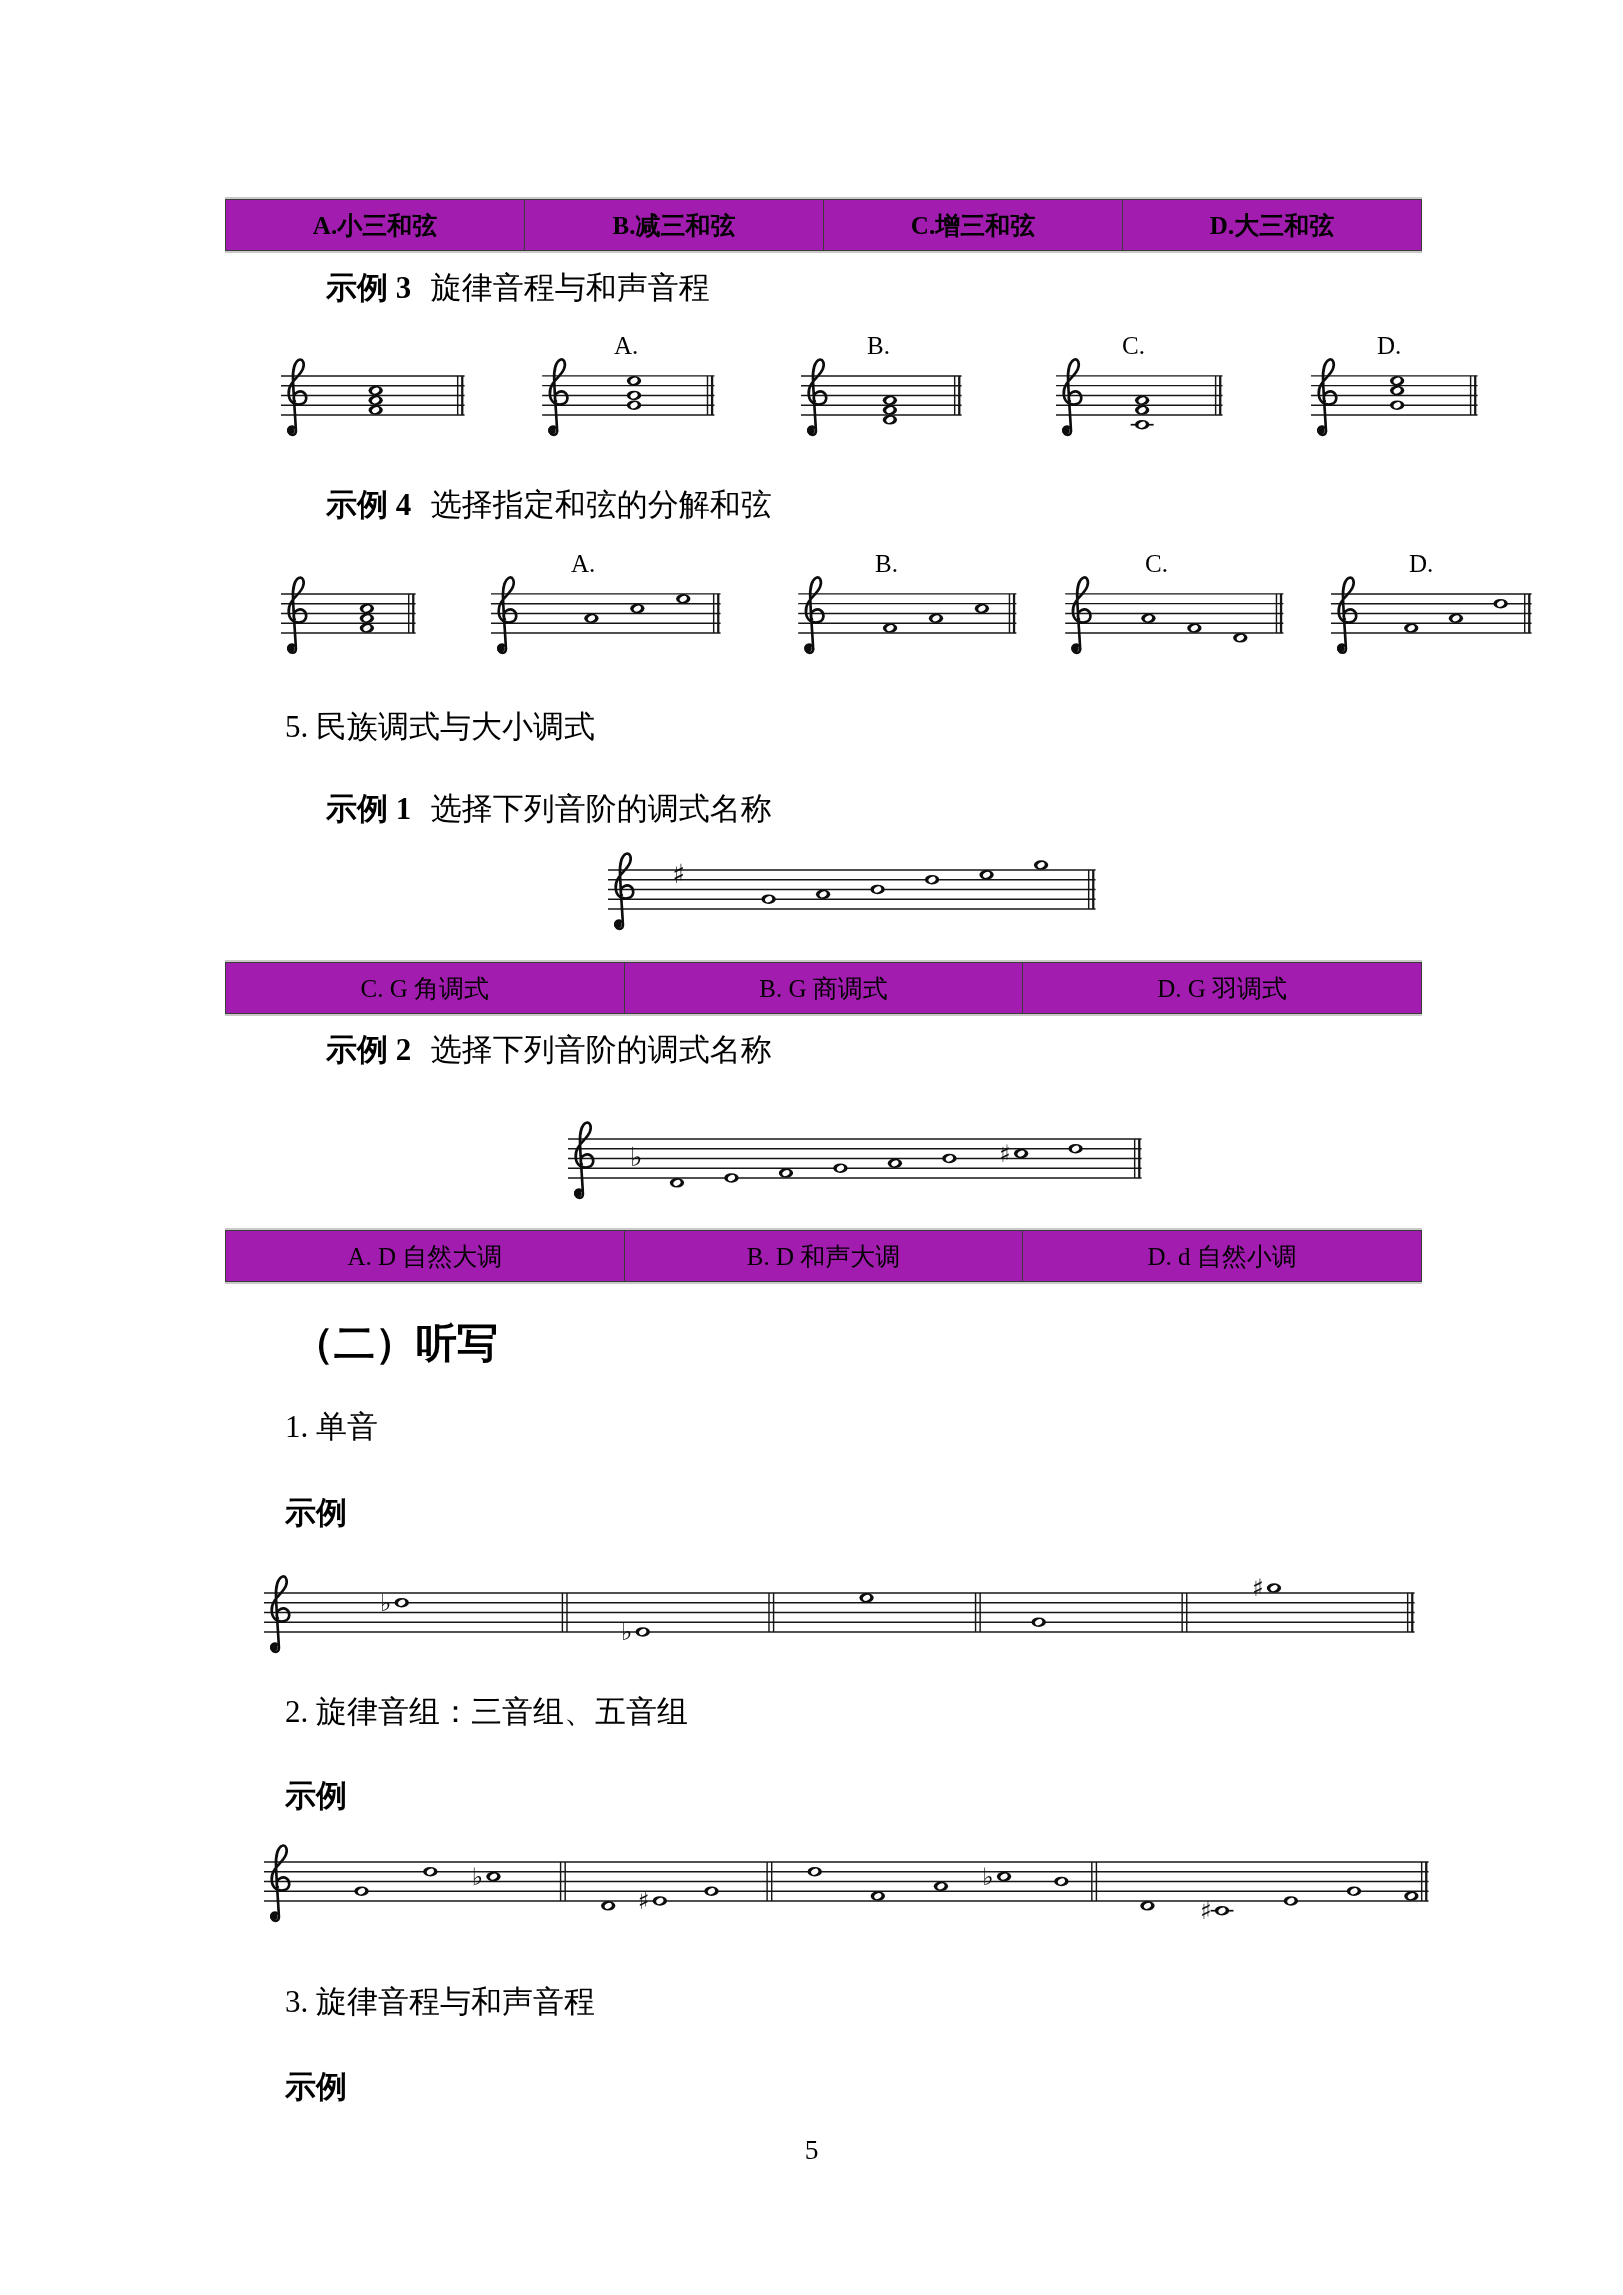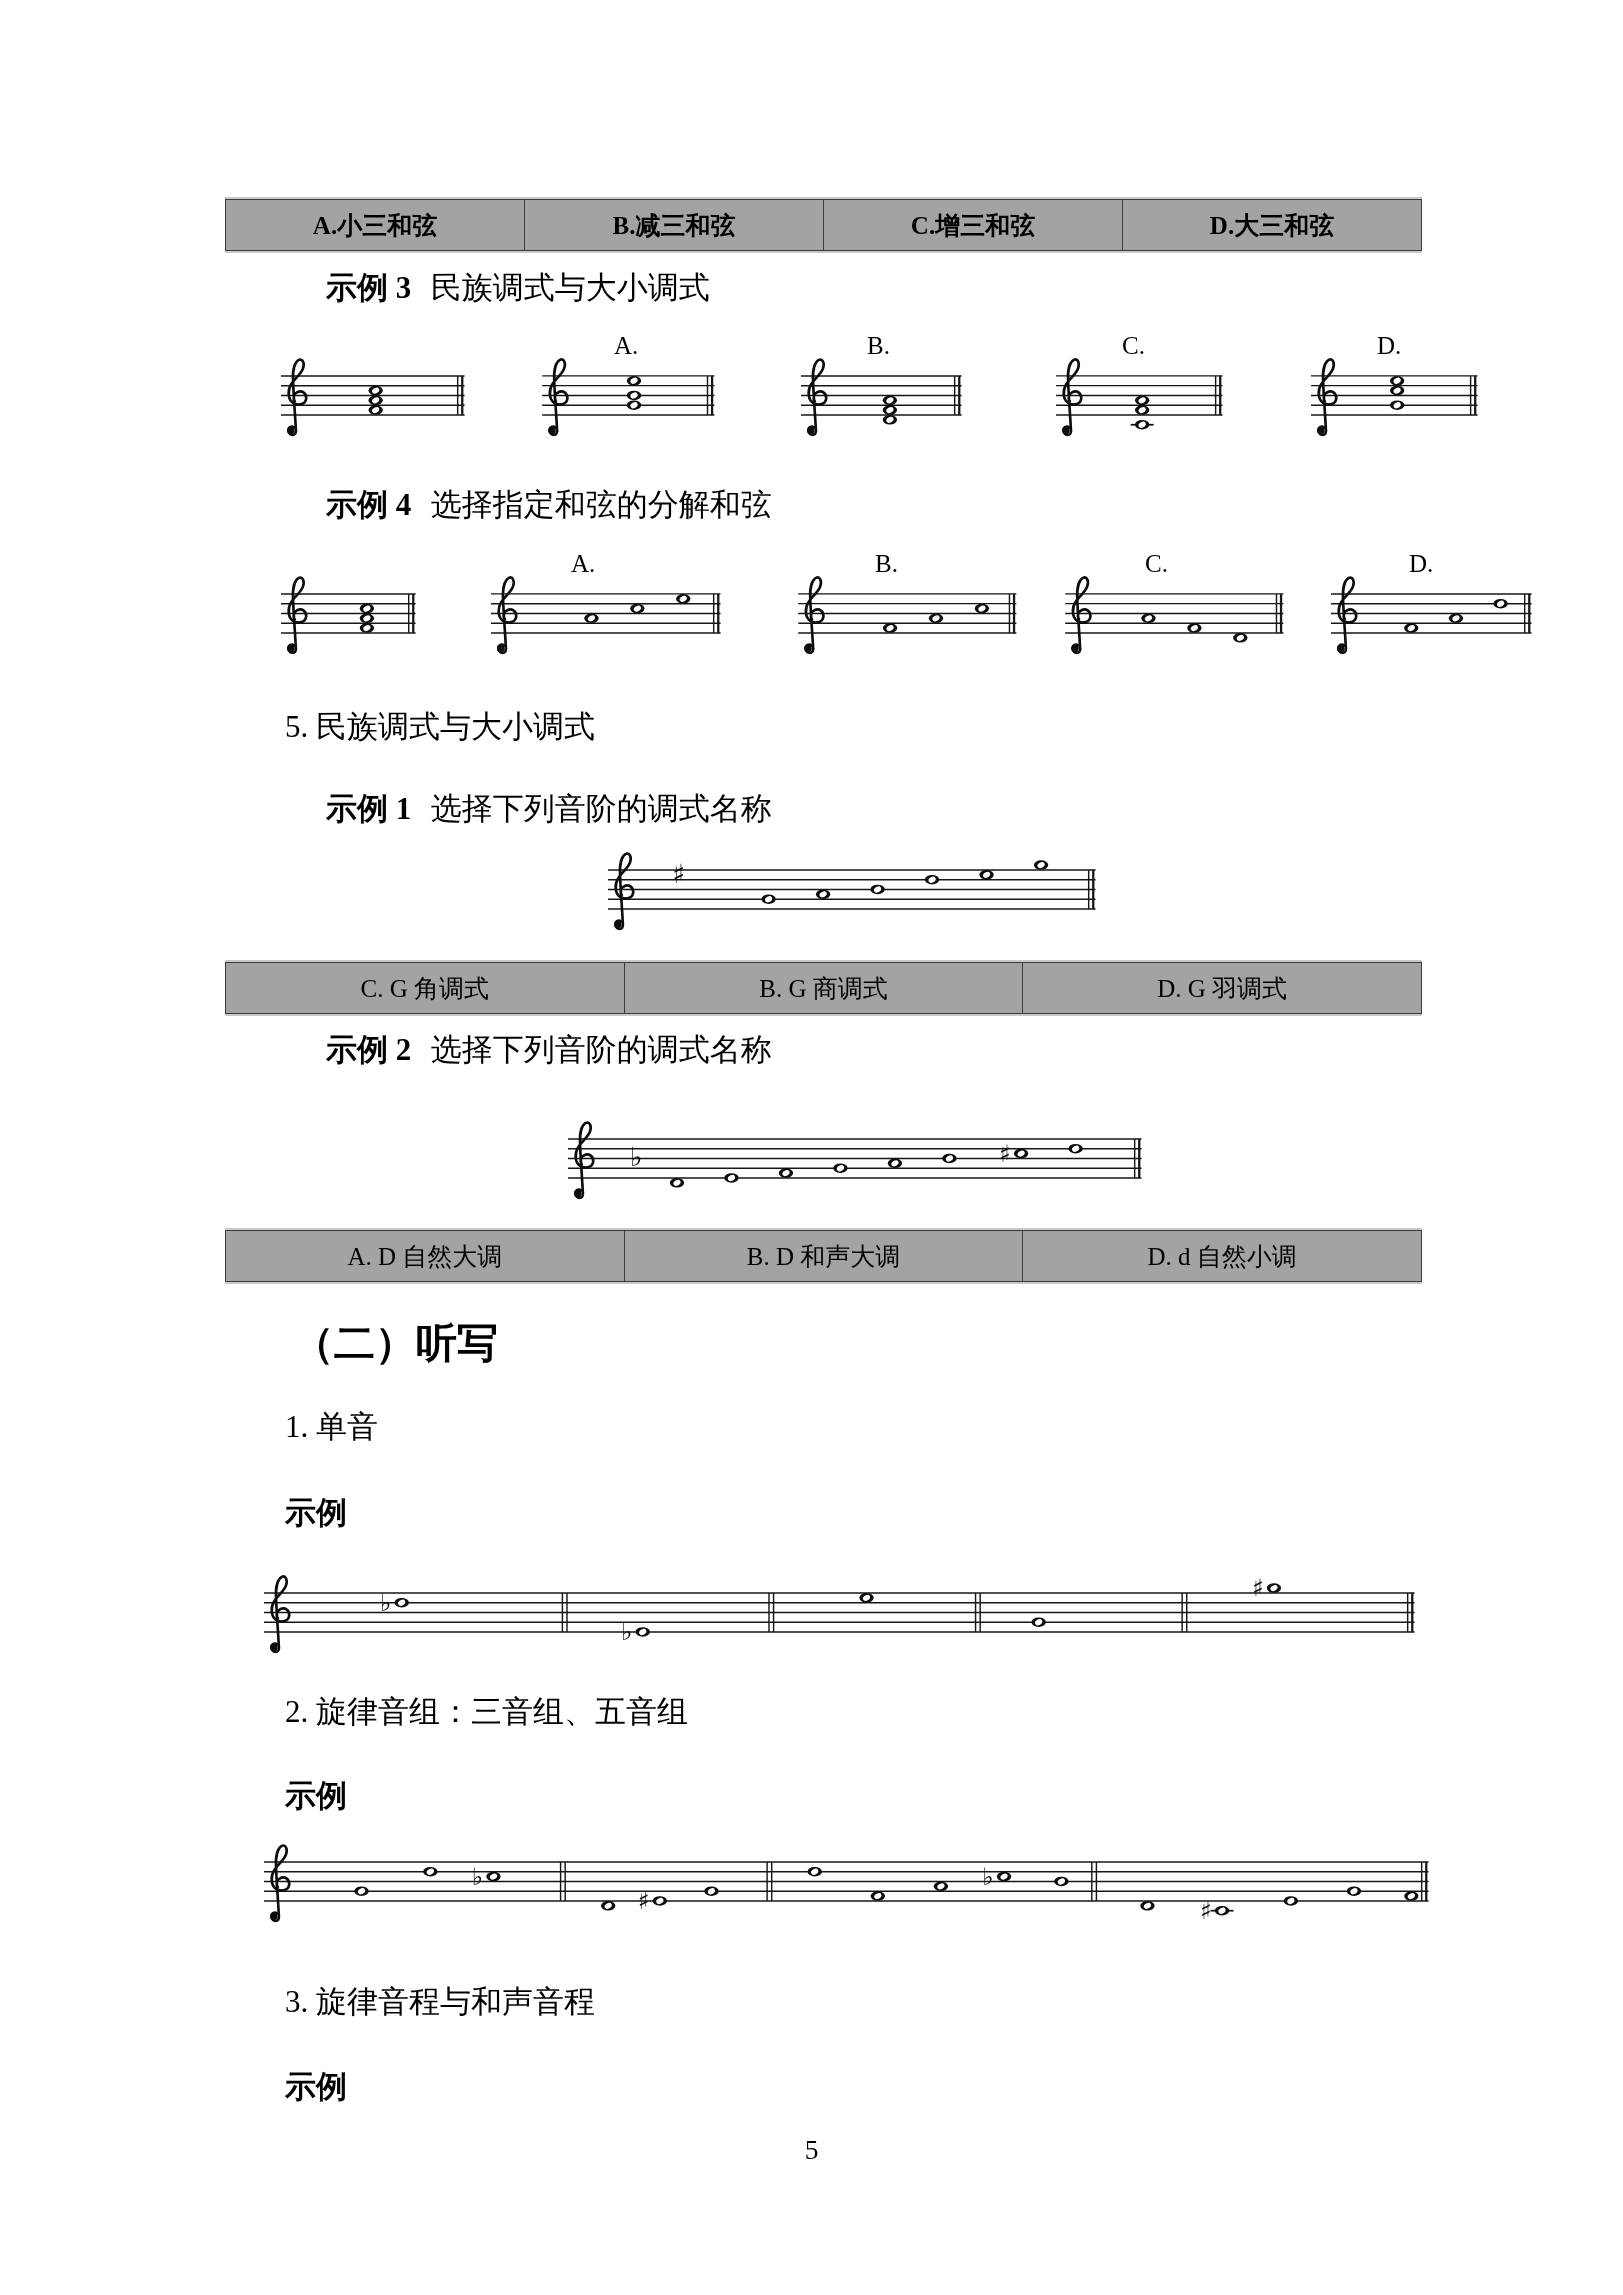--- a/index.html
+++ b/index.html
@@ -2,21 +2,21 @@
 <html style="font-size:9.2px"><head>
 <meta charset="utf-8">
 <style>
   html,body{margin:0;padding:0;background:#888;}
   #page{position:relative;width:1623px;height:2295px;background:#ffffff;overflow:hidden;
         font-family:"Liberation Serif",serif;color:#000;}
   .h{position:absolute;left:285px;font-size:31px;line-height:1.15;white-space:nowrap;color:#000;}
   .h .lbl{font-weight:700;margin-right:19.5px;margin-left:41px;}
   .h.bold{font-weight:700;}
   .opt-table{position:absolute;left:225px;width:1197px;border-top:2.9px solid #c9c9c9;
-             border-bottom:2.9px solid #c9c9c9;background:#a3a3a3;}
+             border-bottom:2.9px solid #c9c9c9;background:#a21caf;}
   .opt-row{display:flex;border:1.1px solid #3c3c3c;}
   .opt-cell{flex:1;text-align:center;padding:8.6px 0;font-size:25px;white-space:nowrap;}
   .opt-cell + .opt-cell{border-left:1.1px solid #3c3c3c;}
   .opt-table.boldcells .opt-cell{font-weight:700;}
   .staff-label{position:absolute;font-size:25px;color:#000;white-space:nowrap;}
   .pagenum{position:absolute;left:0;right:0;text-align:center;font-size:27.5px;}
   svg.staff{position:absolute;overflow:visible;}
 </style>
 </head>
 <body>
@@ -38,21 +38,21 @@
   <div class="opt-table boldcells" style="top:197px">
     <div class="opt-row">
       <div class="opt-cell">A.小三和弦</div>
       <div class="opt-cell">B.减三和弦</div>
       <div class="opt-cell">C.增三和弦</div>
       <div class="opt-cell">D.大三和弦</div>
     </div>
   </div>
 
   <div class="h" style="top:270px">
-    <span class="lbl">示例 3</span><span>民族调式与大小调式</span>
+    <span class="lbl">示例 3</span><span>旋律音程与和声音程</span>
   </div>
 
   <div class="h" style="top:487px">
     <span class="lbl">示例 4</span><span>选择指定和弦的分解和弦</span>
   </div>
 
   <div class="h" style="top:709px">
     <span>5. 民族调式与大小调式</span>
   </div>
 

